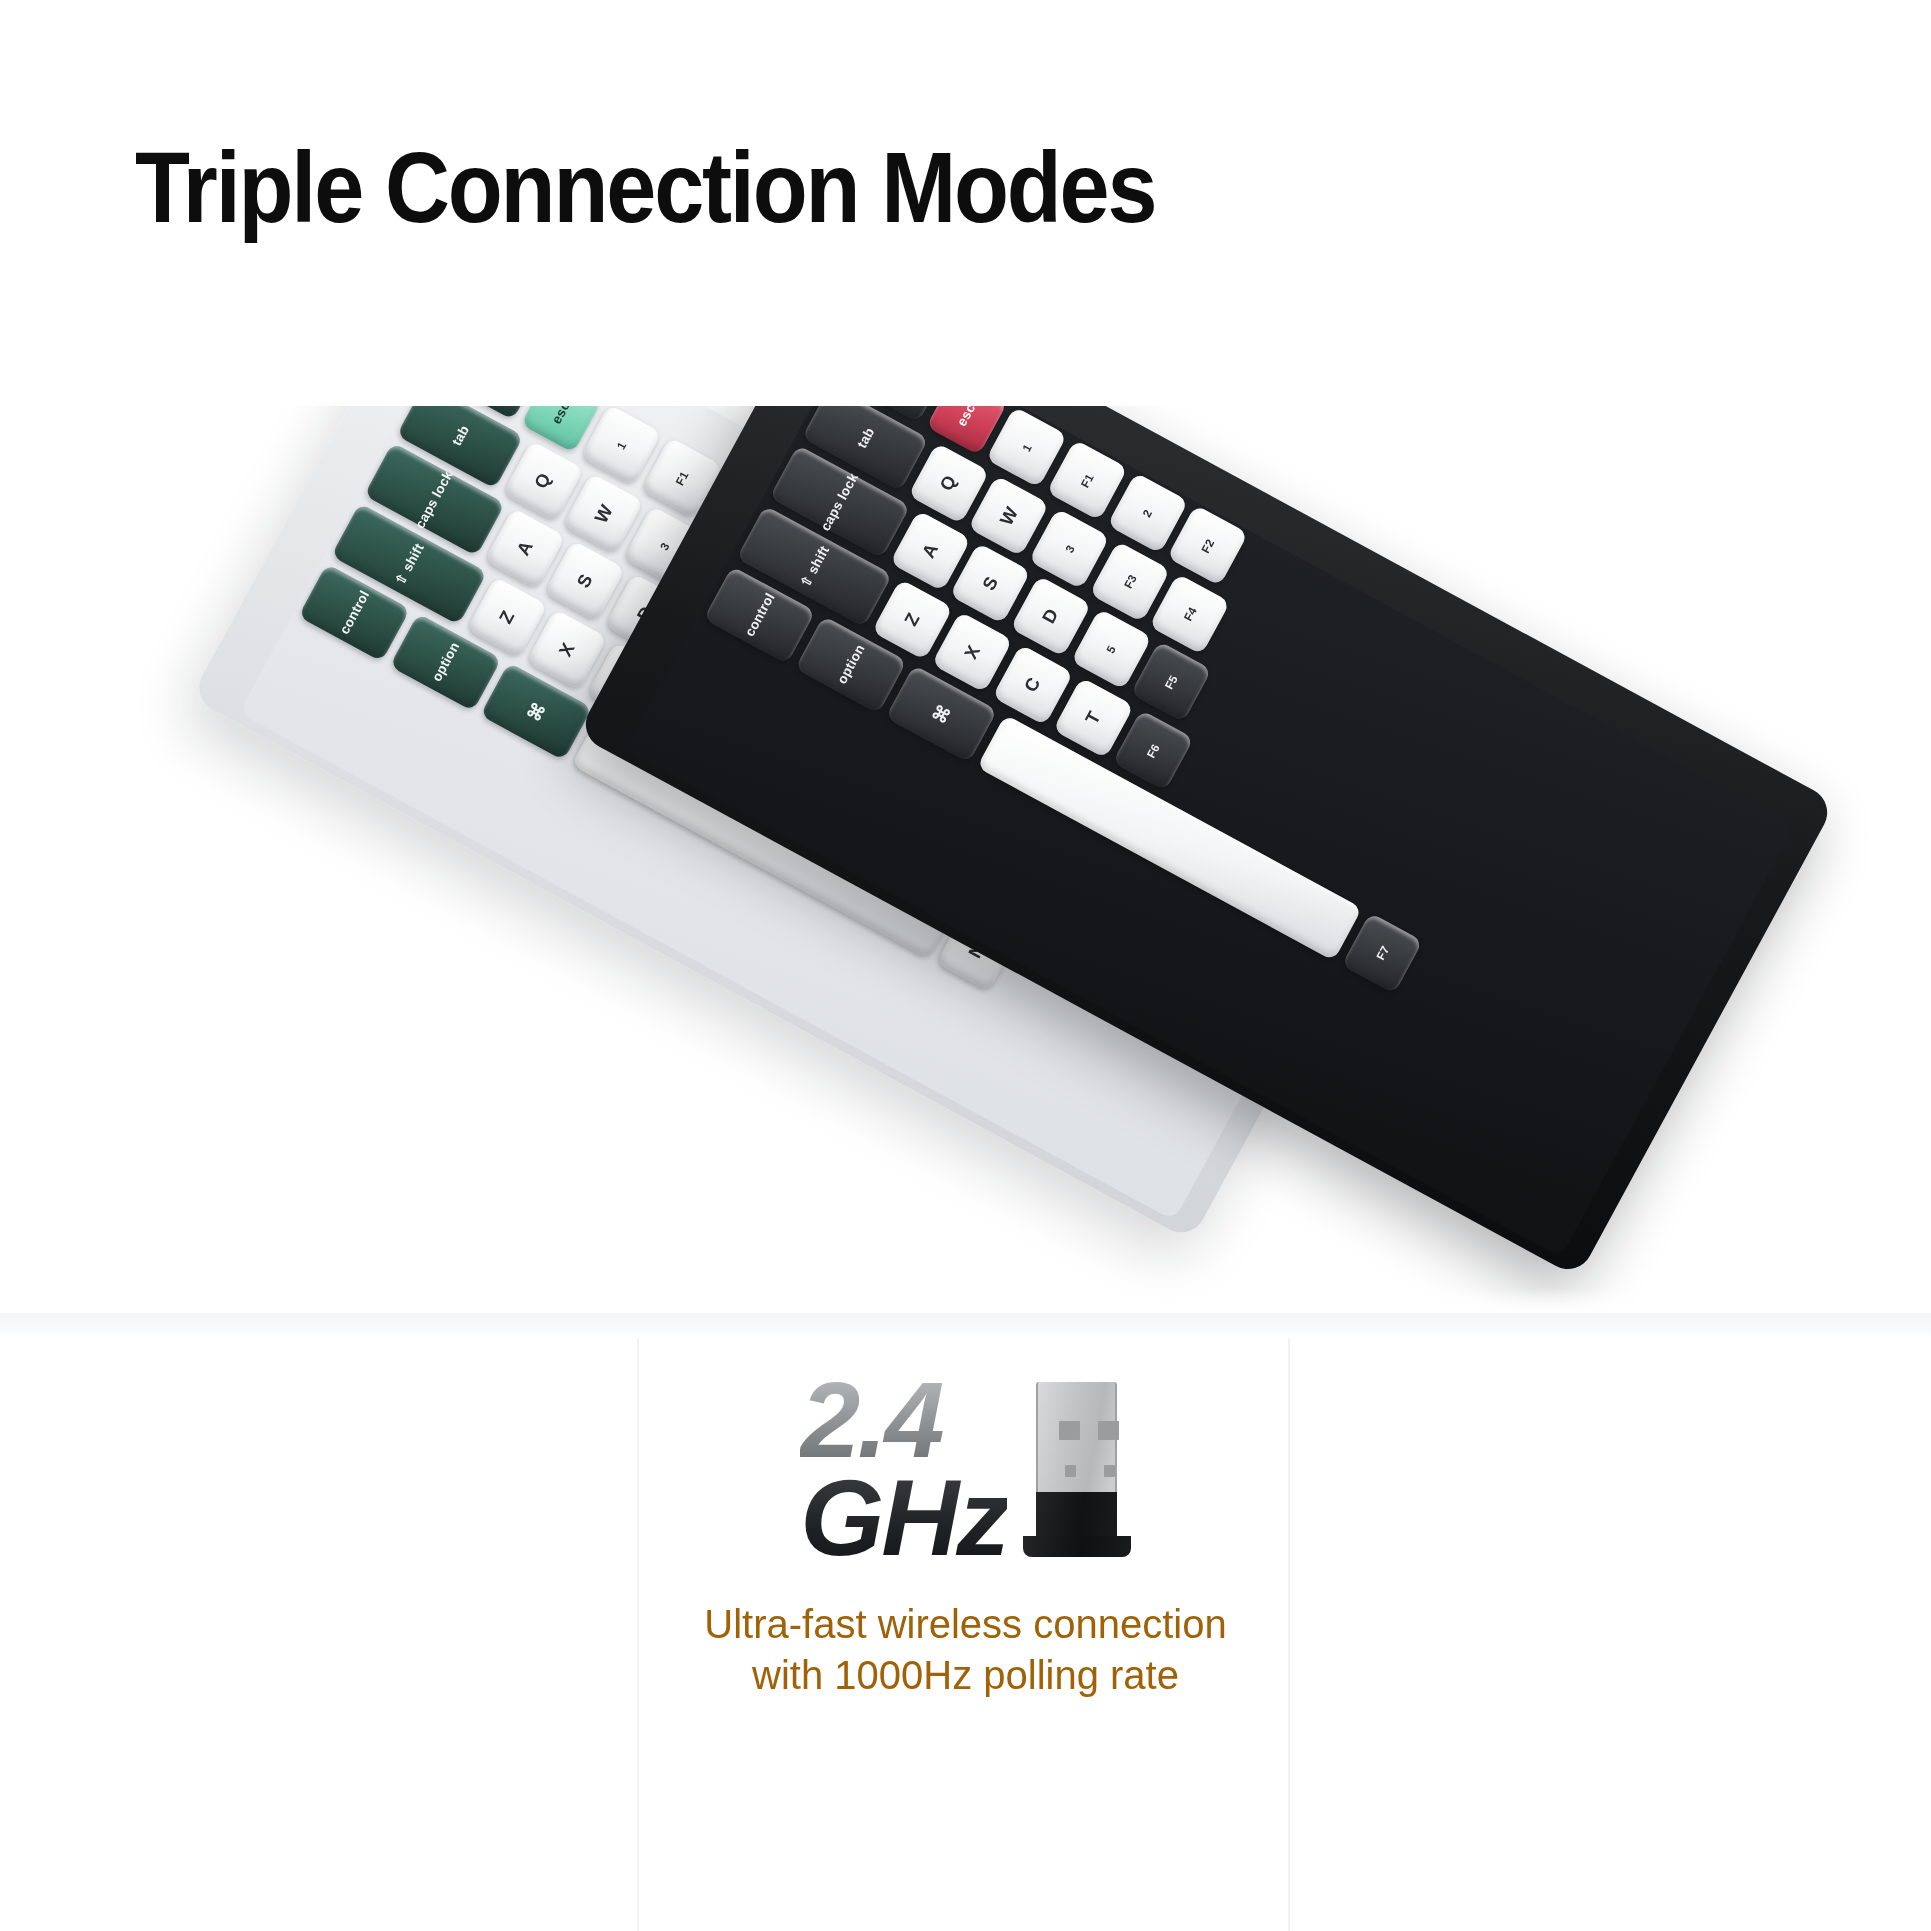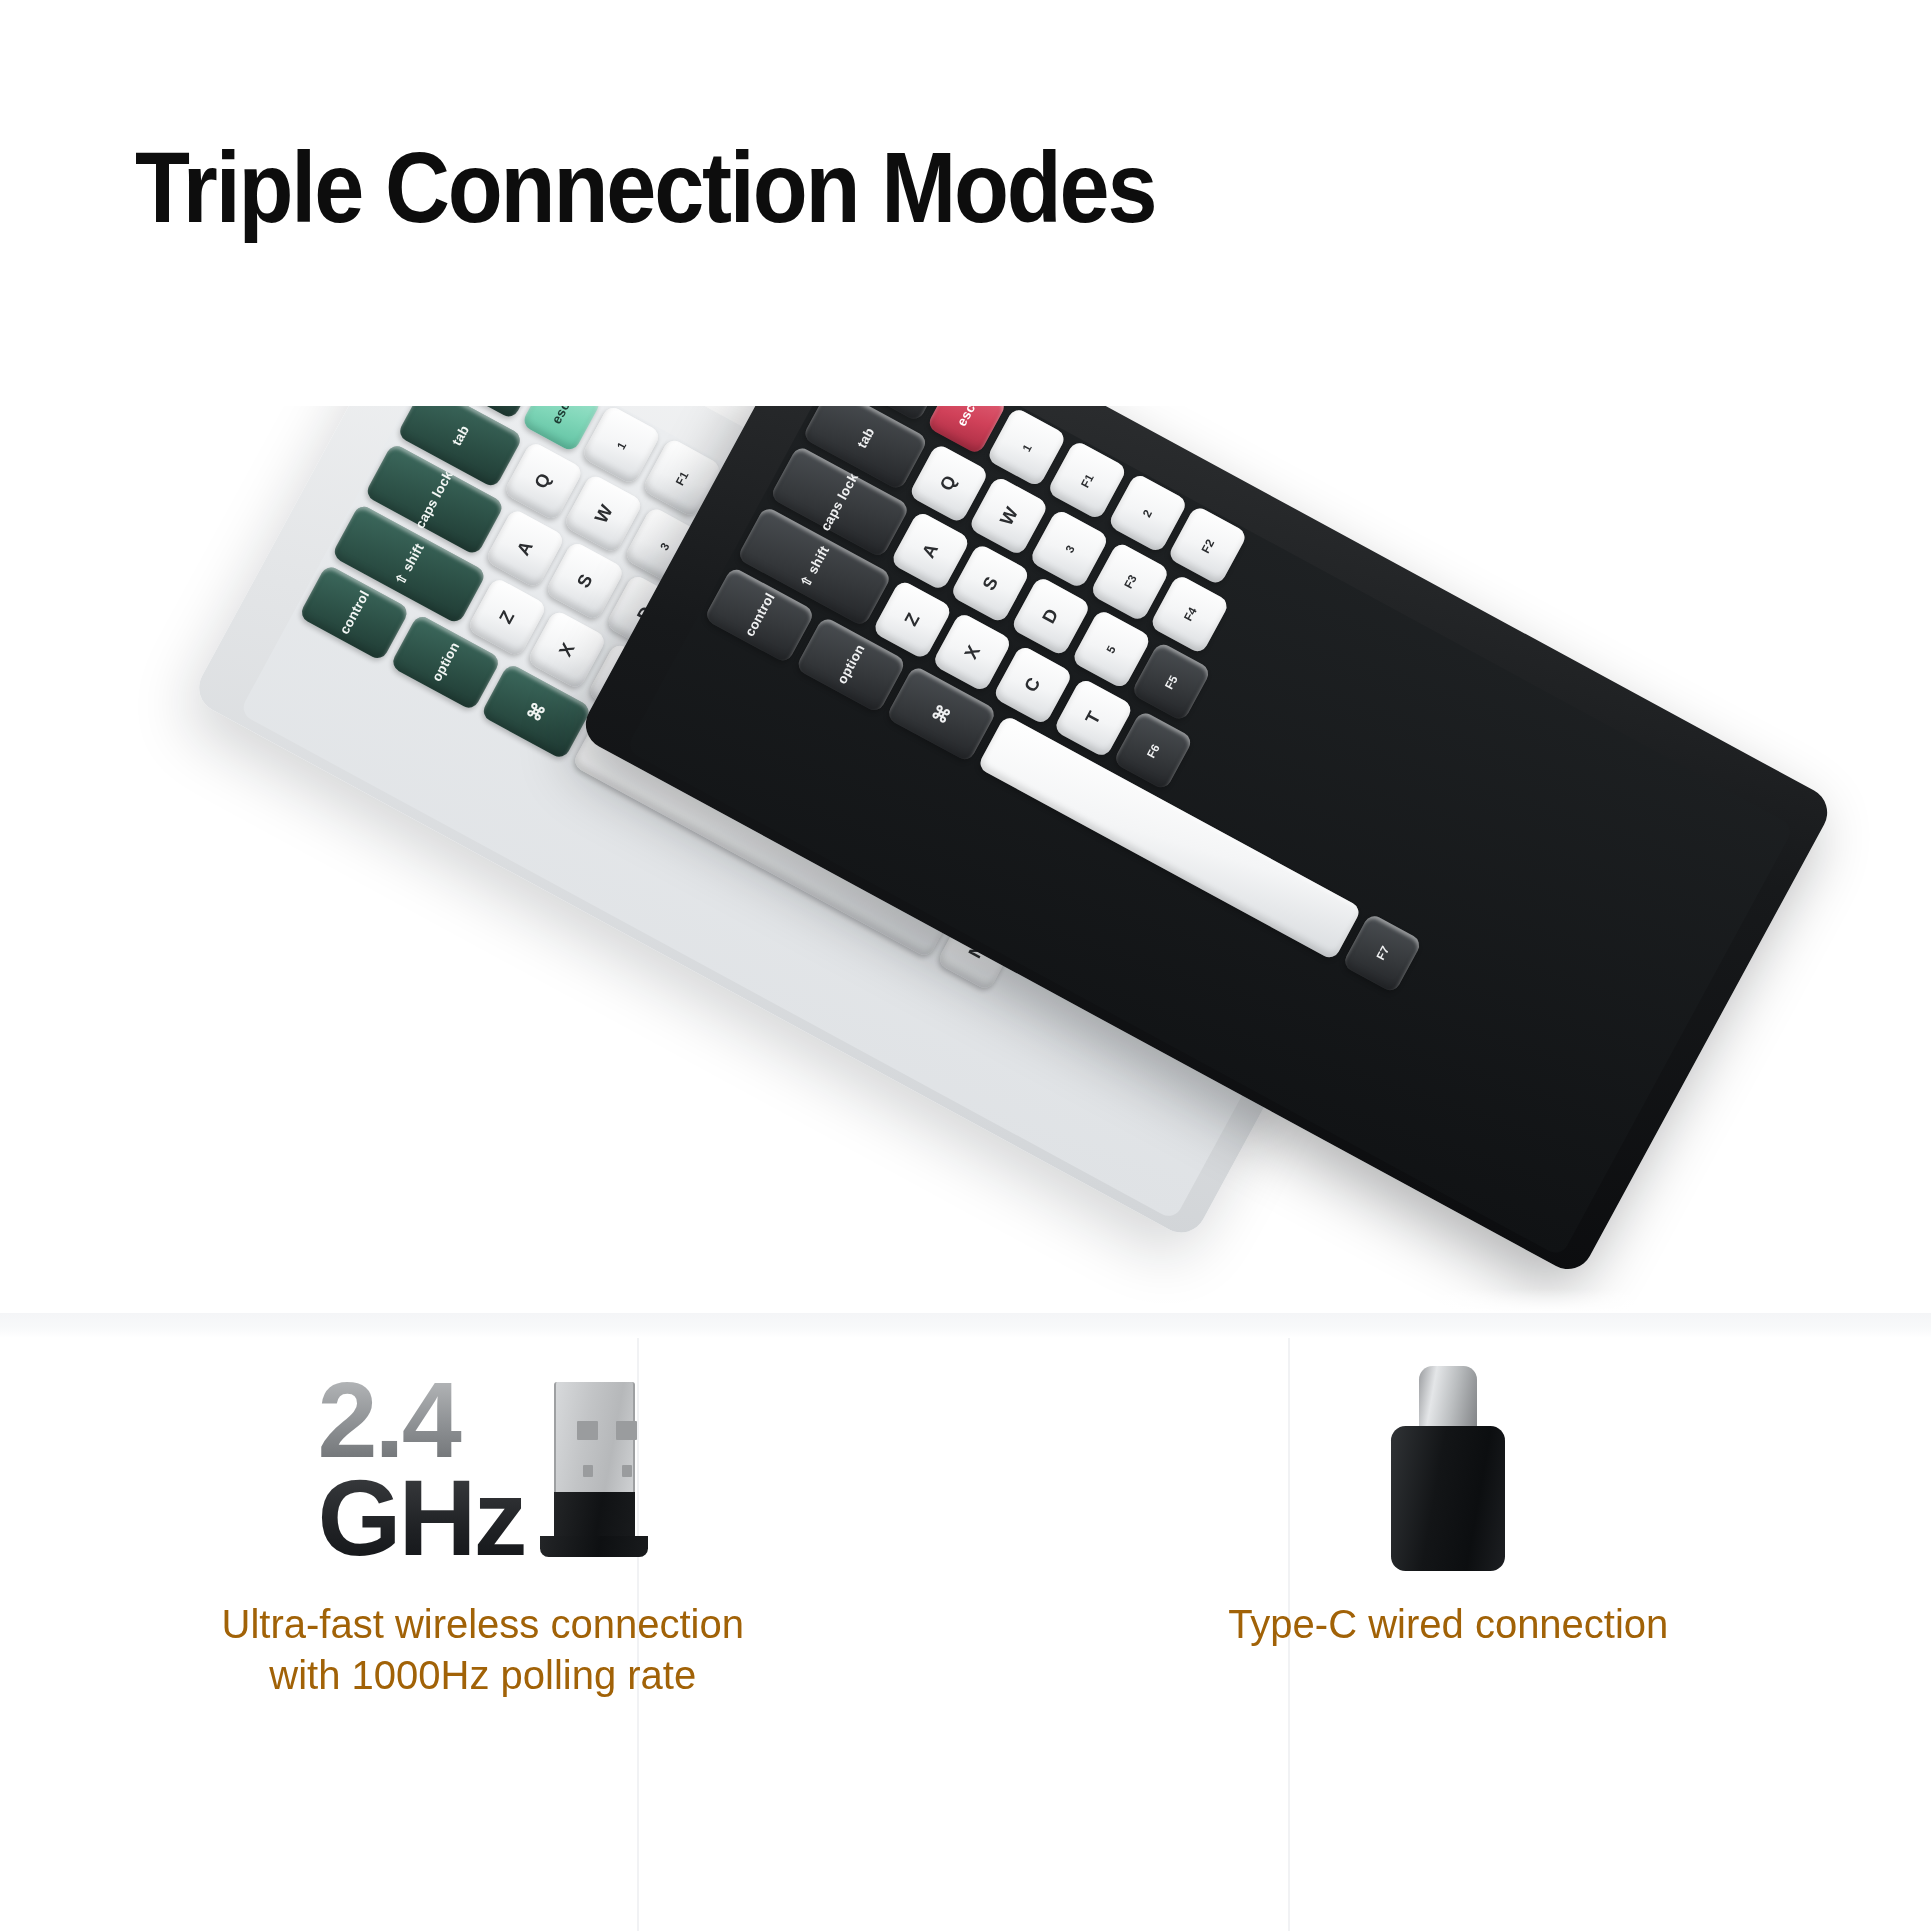--- a/index.html
+++ b/index.html
@@ -207,20 +207,21 @@
     text-align: center;
     max-width: 541px;
     font-weight: 400;
   }
 
   
   .ghz-lockup {
     display: flex;
     align-items: flex-end;
     gap: 15.4px;
+    font-style: italic;
   }
   .ghz-text {
     display: flex;
     flex-direction: column;
     line-height: 0.88;
     font-weight: 700;
     letter-spacing: -2.9px;
   }
   .ghz-num {
     font-size: 108px;
@@ -575,26 +576,17 @@
             </div>
             <div class="usb-body"></div>
             <div class="usb-foot"></div>
           </div>
         </div>
       </div>
       <div class="feature-caption">Ultra-fast wireless connection with 1000Hz polling rate</div>
     </div>
 
 
-    <div class="feature">
-      <div class="feature-visual">
-        <div class="typec">
-          <div class="typec-plug"></div>
-          <div class="typec-body"></div>
-        </div>
-      </div>
-      <div class="feature-caption">Type-C wired connection</div>
-    </div>
 
   </div>
 
 </div>
 
 
 </body></html>

